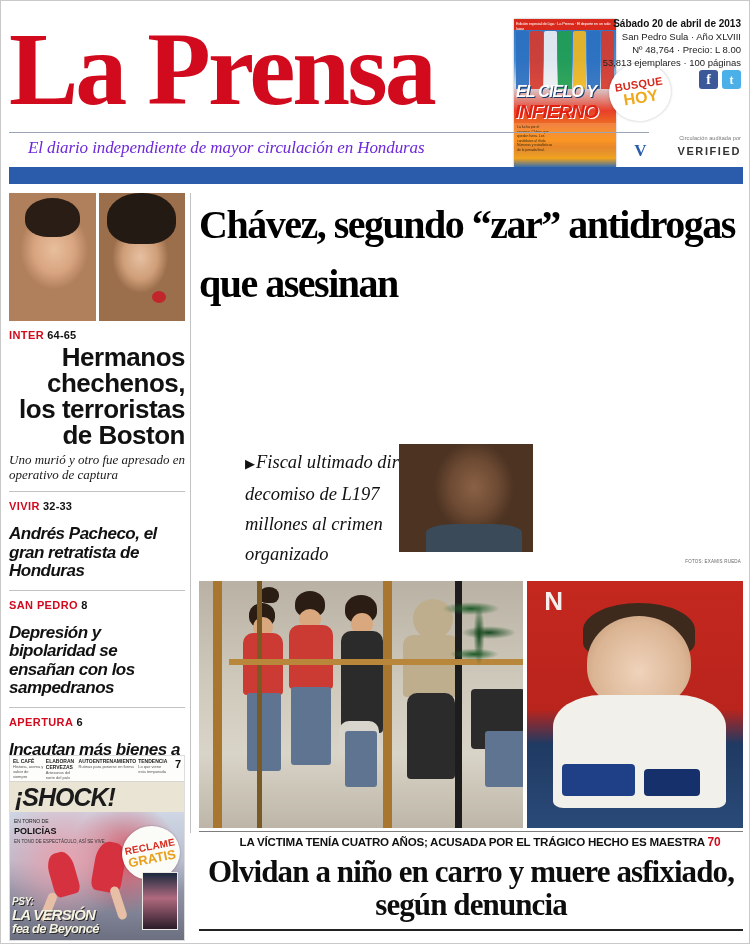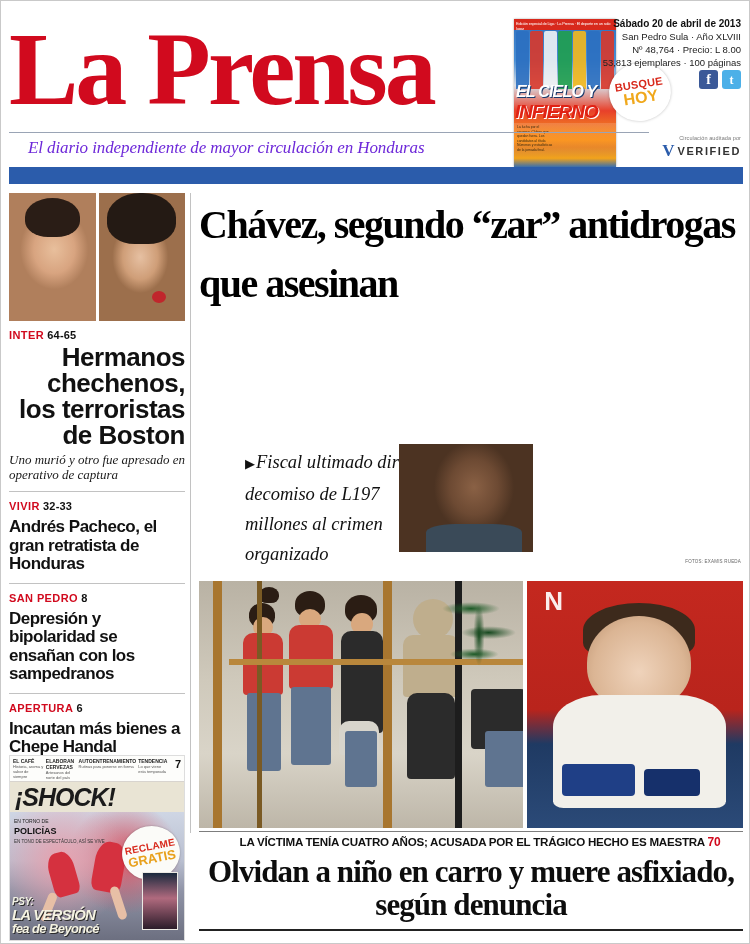--- a/index.html
+++ b/index.html
@@ -132,20 +132,21 @@
     font-weight: bold;
     font-size: 17px;
     color: #2B5CAB;
     line-height: 1;
   }
   .verified .vtxt {
     font-size: 11px;
     font-weight: bold;
     letter-spacing: 1.6px;
     color: #333;
+    margin-left: 28px;
   }
 
   
   .mag-promo {
     position: absolute;
     left: 513px;
     top: 18px;
     width: 102px;
     height: 148px;
     background: linear-gradient(180deg,#2d6fbe 0%, #4a8fd4 28%, #d7dde4 45%, #e8402a 62%, #f6a21c 82%, #5a86b8 100%);
@@ -354,21 +355,22 @@
   }
   .hrule {
     height: 1px;
     background: #c2c2c2;
     margin: 9px 0 0 0;
   }
   .brief { margin-top: 7px; }
   .brief .bh {
     font-size: 17px;
     line-height: 18.5px;
-    margin-top: 6px;
+    margin-top: 13px;
+    font-style: italic;
   }
 
   
   .shock {
     position: absolute;
     left: 0;
     bottom: 0;
     width: 176px;
     height: 186px;
     border: 1px solid #ddd;

